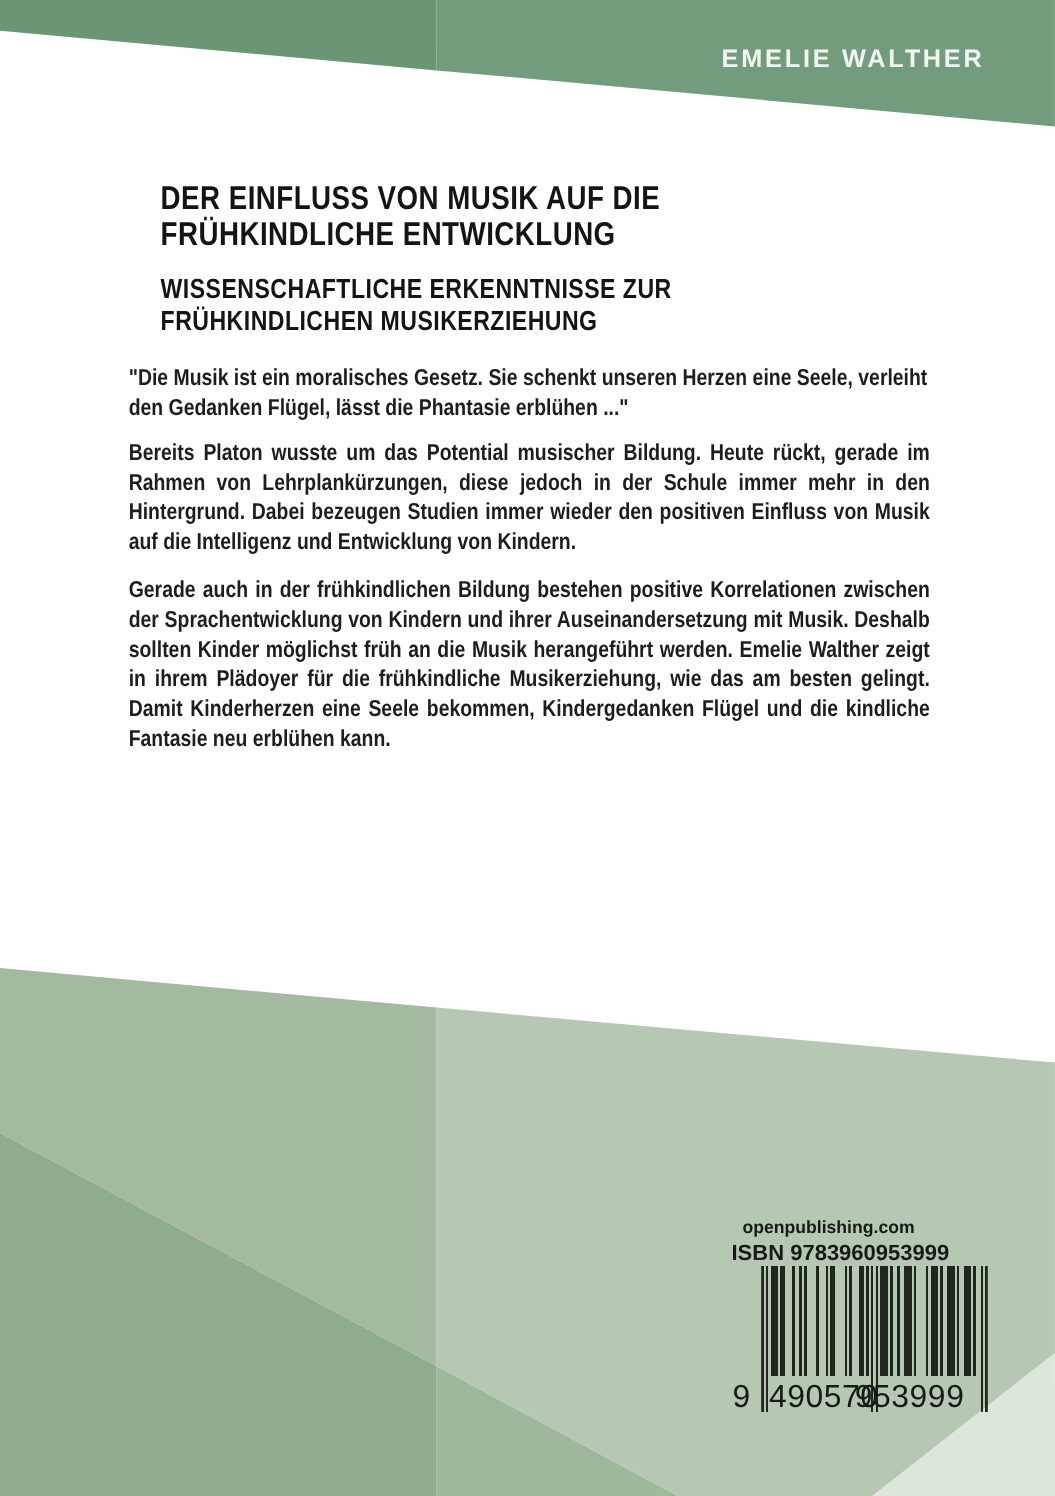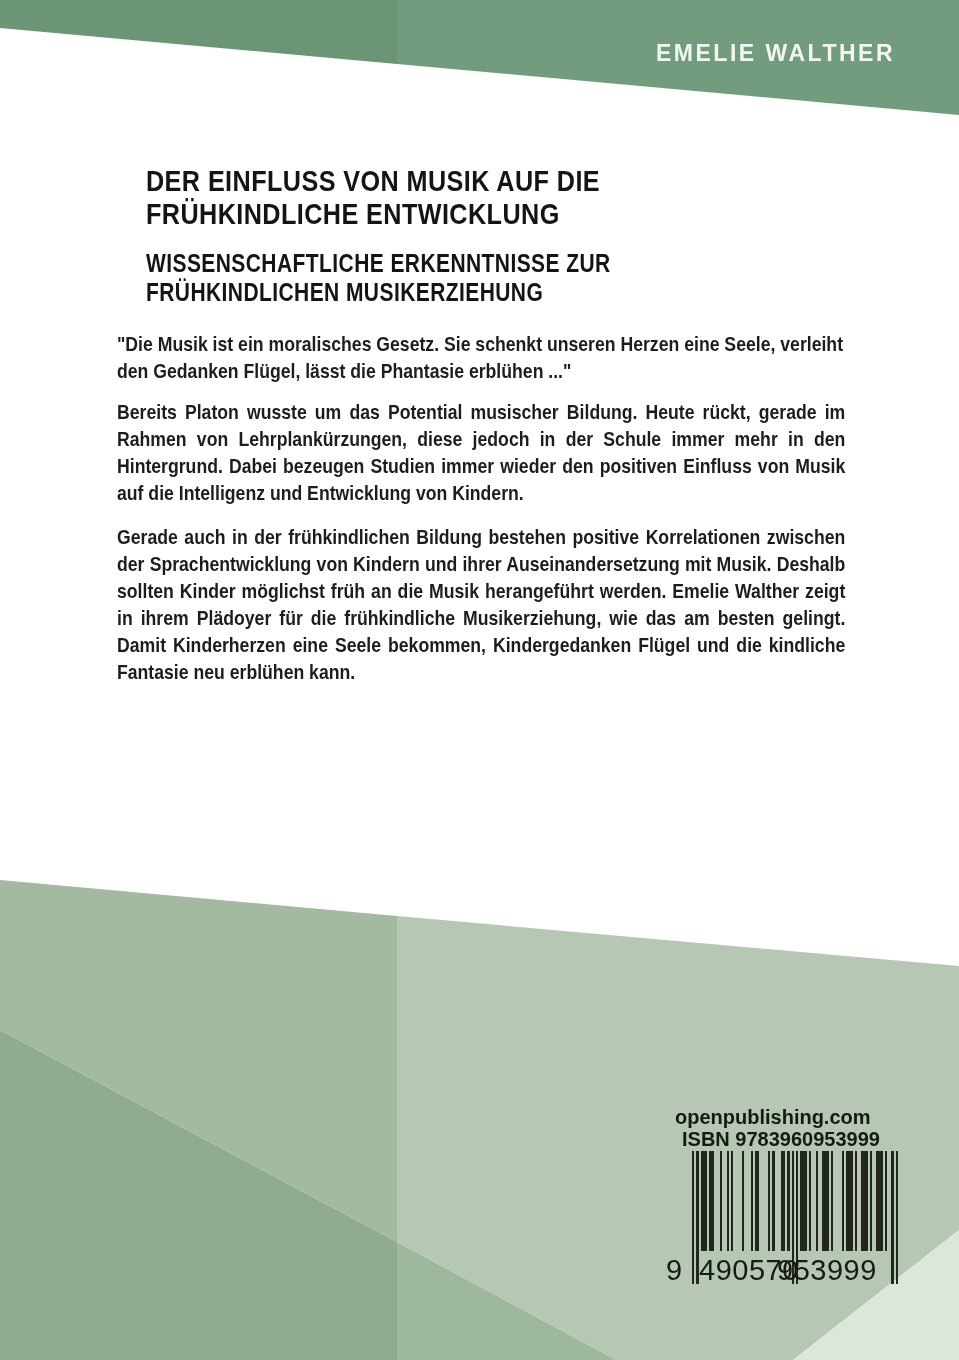--- a/index.html
+++ b/index.html
@@ -25,24 +25,24 @@
   }
   .body-text p { margin:0; }
   .quote { margin-bottom:14px !important; }
   .para  { margin-bottom:17px !important; text-align:justify; }
   .category {
     position:absolute; left:123px; top:1291px; width:400px;
     font-size:27px; font-weight:700; letter-spacing:1px; color:#141714; white-space:nowrap;
   }
   .pubweb {
     position:absolute; left:675px; top:1106px;
-    font-size:20px; line-height:22px; font-weight:700; color:#151a15; white-space:nowrap;
+    font-size:16px; line-height:22px; font-weight:700; color:#151a15; white-space:nowrap;
   }
   .isbnline {
-    position:absolute; left:682px; top:1128px;
+    position:absolute; left:665px; top:1128px;
     font-size:20px; line-height:22px; font-weight:700; color:#151a15; white-space:nowrap;
   }
   .barcode-svg { position:absolute; left:692px; top:1151px; }
   .bc-digit {
     position:absolute; top:1255px; font-size:29px; line-height:30px;
     font-weight:400; letter-spacing:0.5px; color:#161b16; white-space:nowrap;
   }
   .bc9  { left:666px; }
   .bcg1 { left:699px; }
   .bcg2 { left:777px; }

